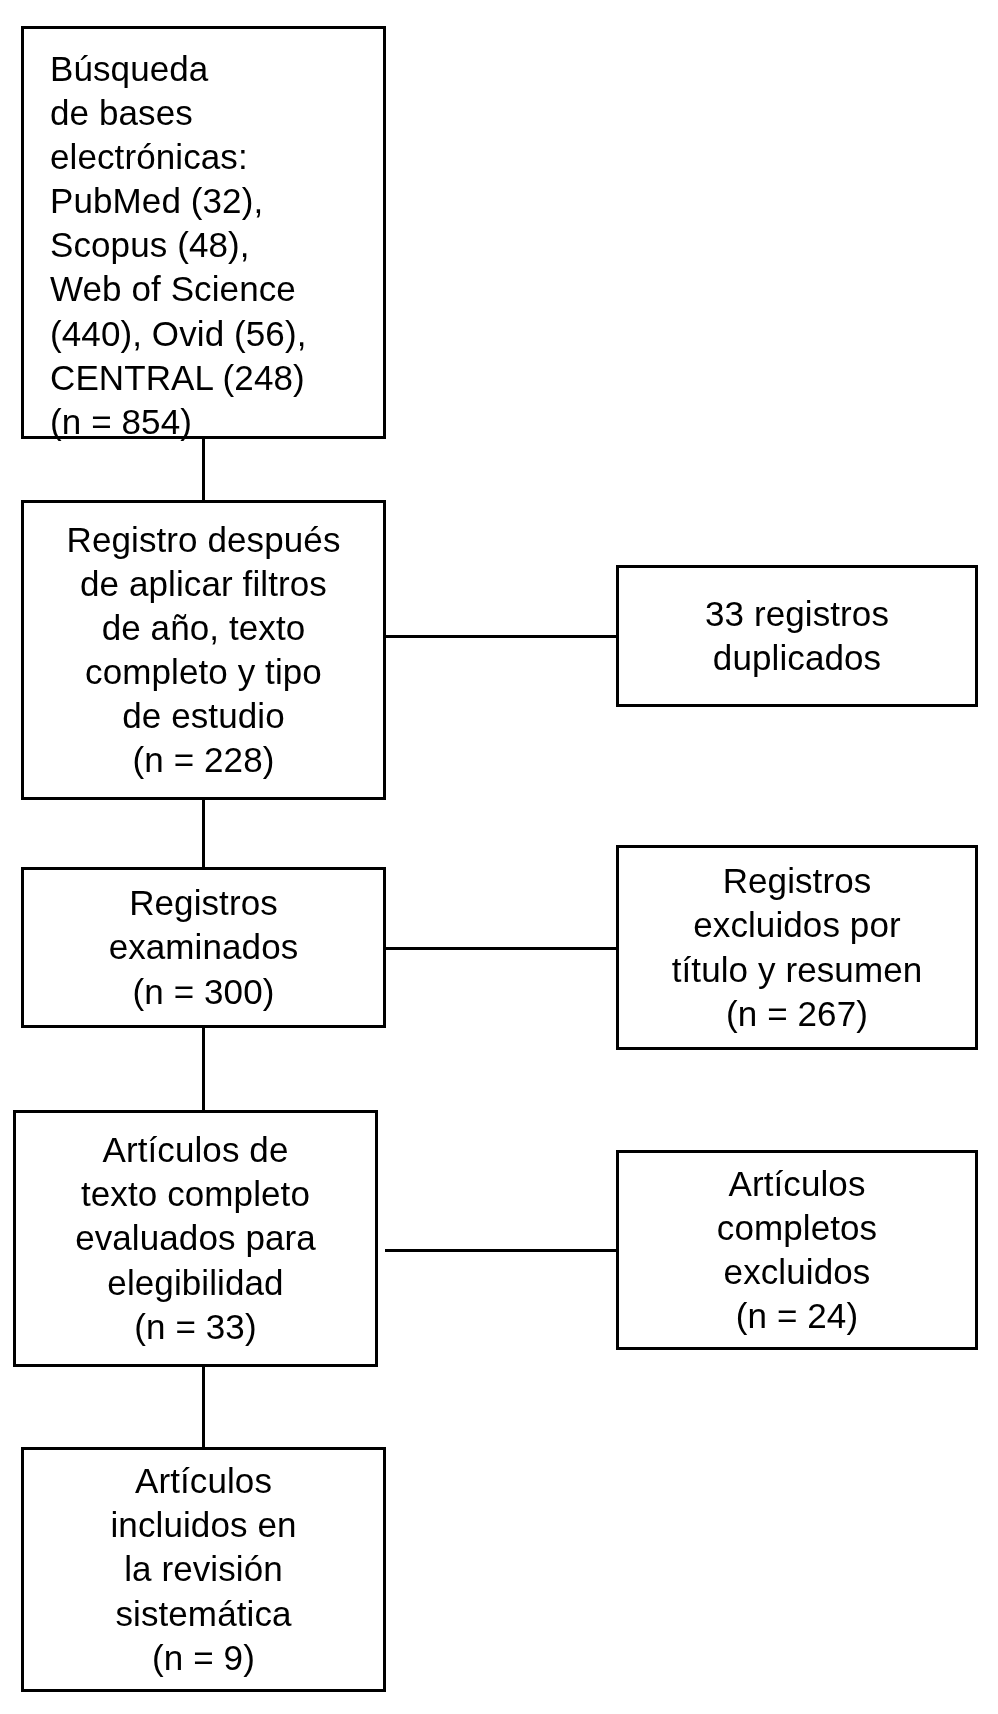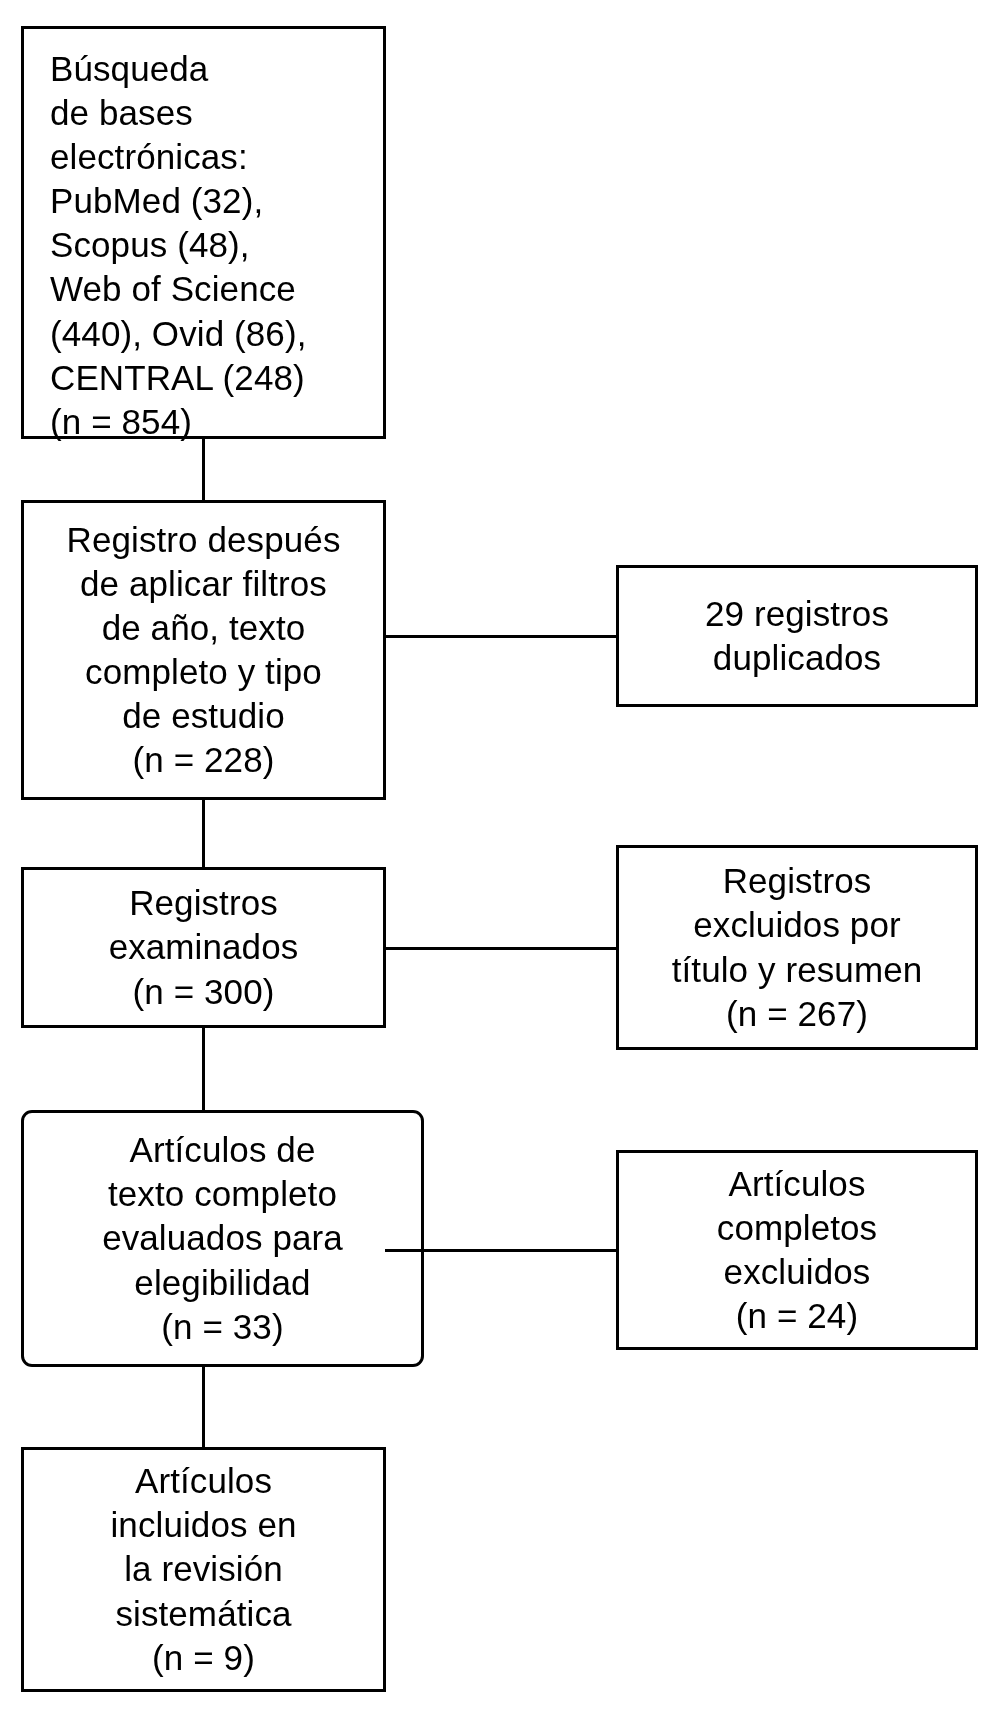--- a/index.html
+++ b/index.html
@@ -53,58 +53,58 @@
 
 <div id="diagram">
 
   <div class="node left-align" style="left:21px; top:26px; width:365px; height:413px; font-size:35px;">
     <span>Búsqueda
 de bases
 electrónicas:
 PubMed (32),
 Scopus (48),
 Web of Science
-(440), Ovid (86),
+(440), Ovid (56),
 CENTRAL (248)
 (n = 854)</span>
   </div>
 
   <div class="node" style="left:21px; top:500px; width:365px; height:300px;">
     <span>Registro después
 de aplicar filtros
 de año, texto
 completo y tipo
 de estudio
 (n = 228)</span>
   </div>
 
   <div class="node" style="left:21px; top:867px; width:365px; height:161px;">
     <span>Registros
 examinados
 (n = 300)</span>
   </div>
 
-  <div class="node" style="left:21px; top:1110px; width:403px; height:257px;border-radius:11px;">
+  <div class="node" style="left:13px; top:1110px; width:365px; height:257px;">
     <span>Artículos de
 texto completo
 evaluados para
 elegibilidad
 (n = 33)</span>
   </div>
 
   <div class="node" style="left:21px; top:1447px; width:365px; height:245px;">
     <span>Artículos
 incluidos en
 la revisión
 sistemática
 (n = 9)</span>
   </div>
 
   <div class="node" style="left:616px; top:565px; width:362px; height:142px;">
-    <span>29 registros
+    <span>33 registros
 duplicados</span>
   </div>
 
   <div class="node" style="left:616px; top:845px; width:362px; height:205px;">
     <span>Registros
 excluidos por
 título y resumen
 (n = 267)</span>
   </div>
 

